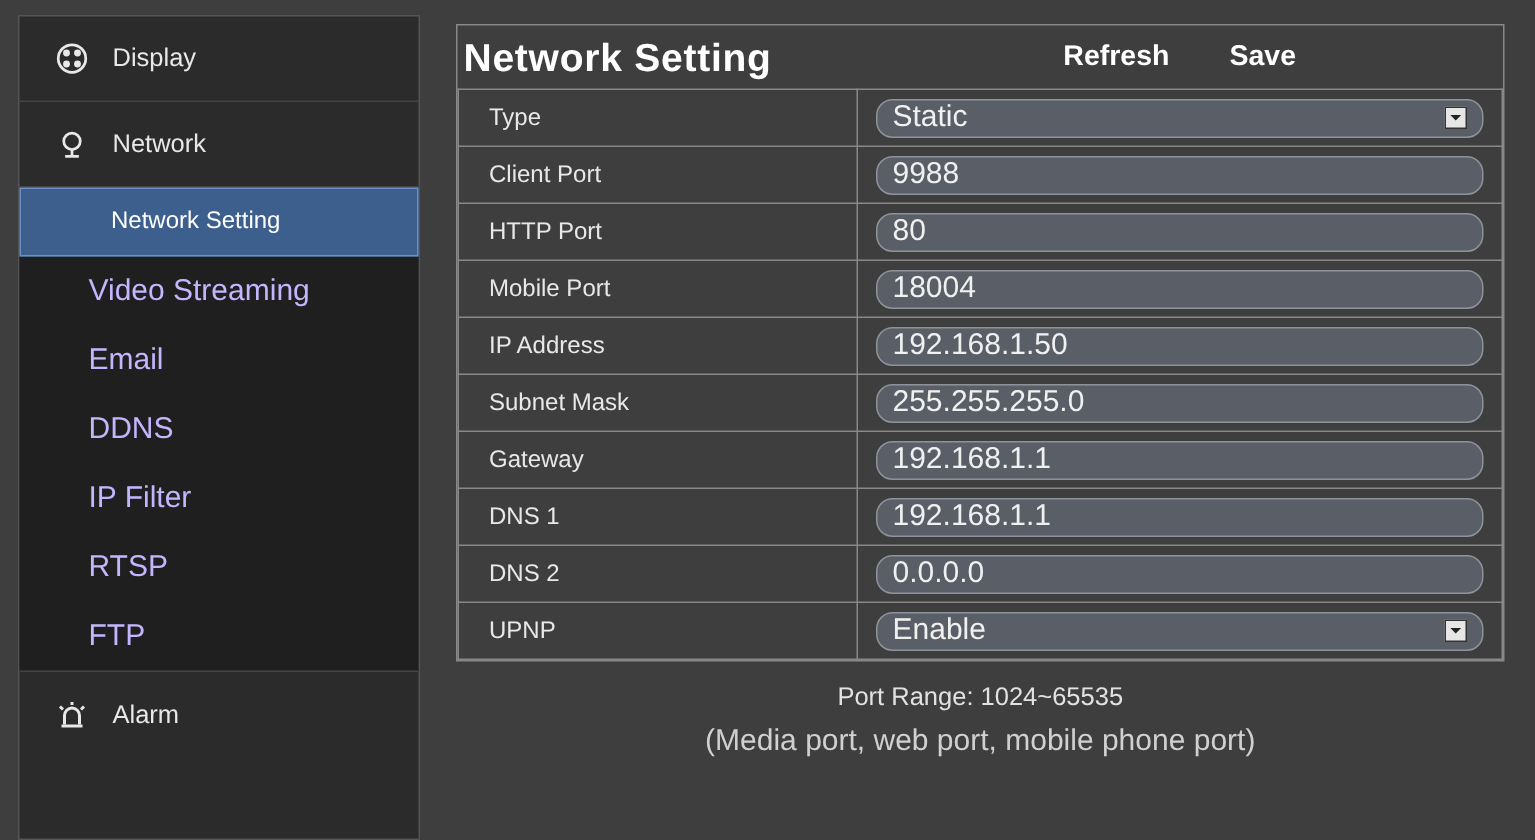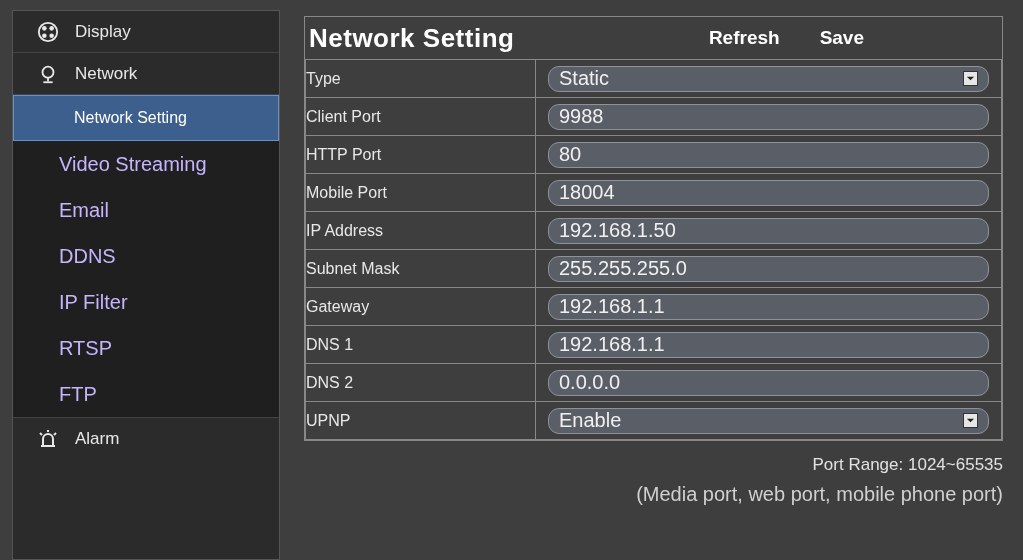--- a/index.html
+++ b/index.html
@@ -21,21 +21,21 @@
     width: 268px;
     background: #2b2b2b;
     border: 1px solid #555;
     margin-left: 12px;
     display: flex;
     flex-direction: column;
   }
   .side-section {
     display: flex;
     align-items: center;
-    height: 42px;
+    height: 57px;
     padding-left: 22px;
     border-bottom: 1px solid #444;
     cursor: pointer;
     font-size: 17px;
     color: #e8e8e8;
   }
   .side-section .icon {
     width: 26px;
     height: 26px;
     margin-right: 14px;
@@ -96,21 +96,22 @@
     border-collapse: collapse;
   }
   table.form td {
     border: 1px solid #888;
     height: 38px;
     vertical-align: middle;
     font-size: 16px;
     color: #e8e8e8;
   }
   td.label {
-    width: 230px;
+    width: 266px;
+    padding-left: 20px;
   }
   td.field {
     padding: 3px 12px;
   }
   .input-pill {
     background: #5a5e66;
     border: 1px solid #8e929a;
     border-radius: 11px;
     height: 26px;
     width: 100%;
@@ -127,21 +128,21 @@
     height: 15px;
     background: #e6e6e6;
     border: 1px solid #333;
     display: flex;
     align-items: center;
     justify-content: center;
     color: #222;
     font-size: 9px;
   }
   .footer {
-    text-align: right;
+    text-align: center;
     margin-top: 14px;
     font-size: 17px;
     color: #e2e2e2;
   }
   .footer .sub {
     margin-top: 8px;
     font-size: 20px;
     color: #d0d0d0;
   }
 </style>

